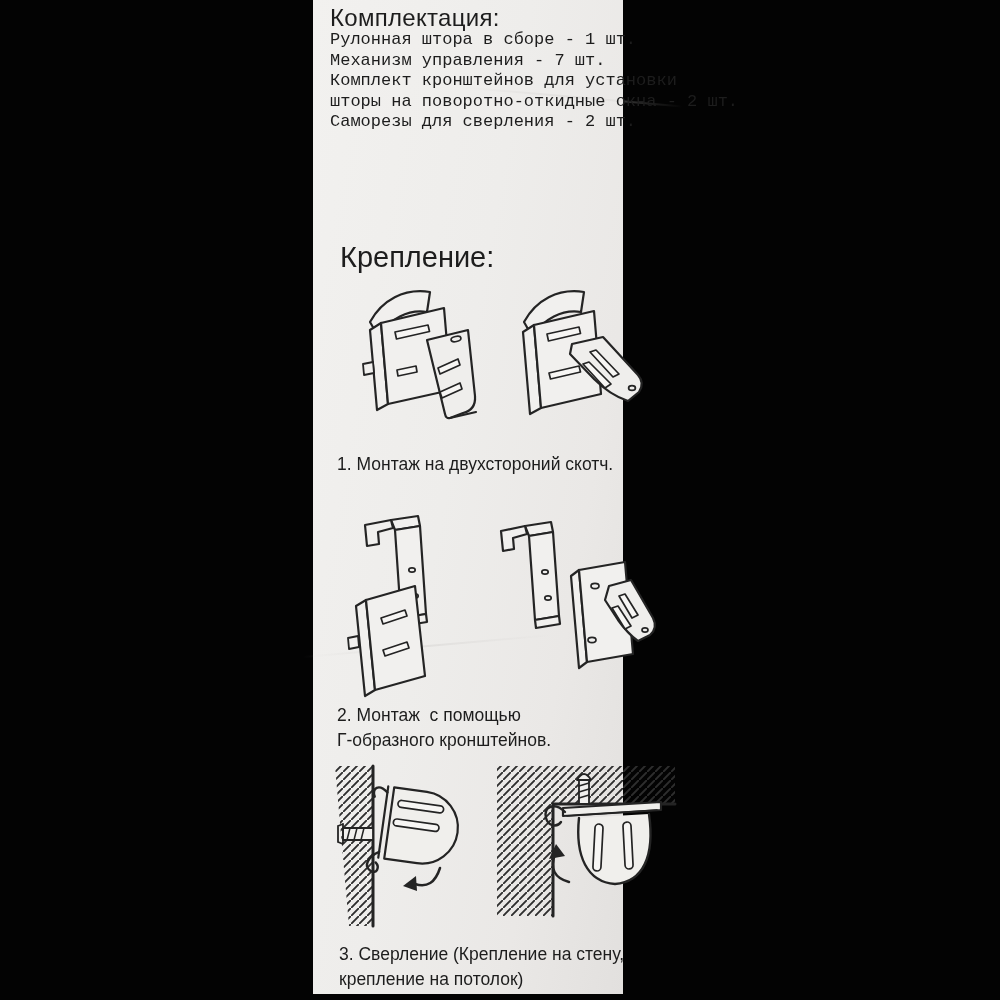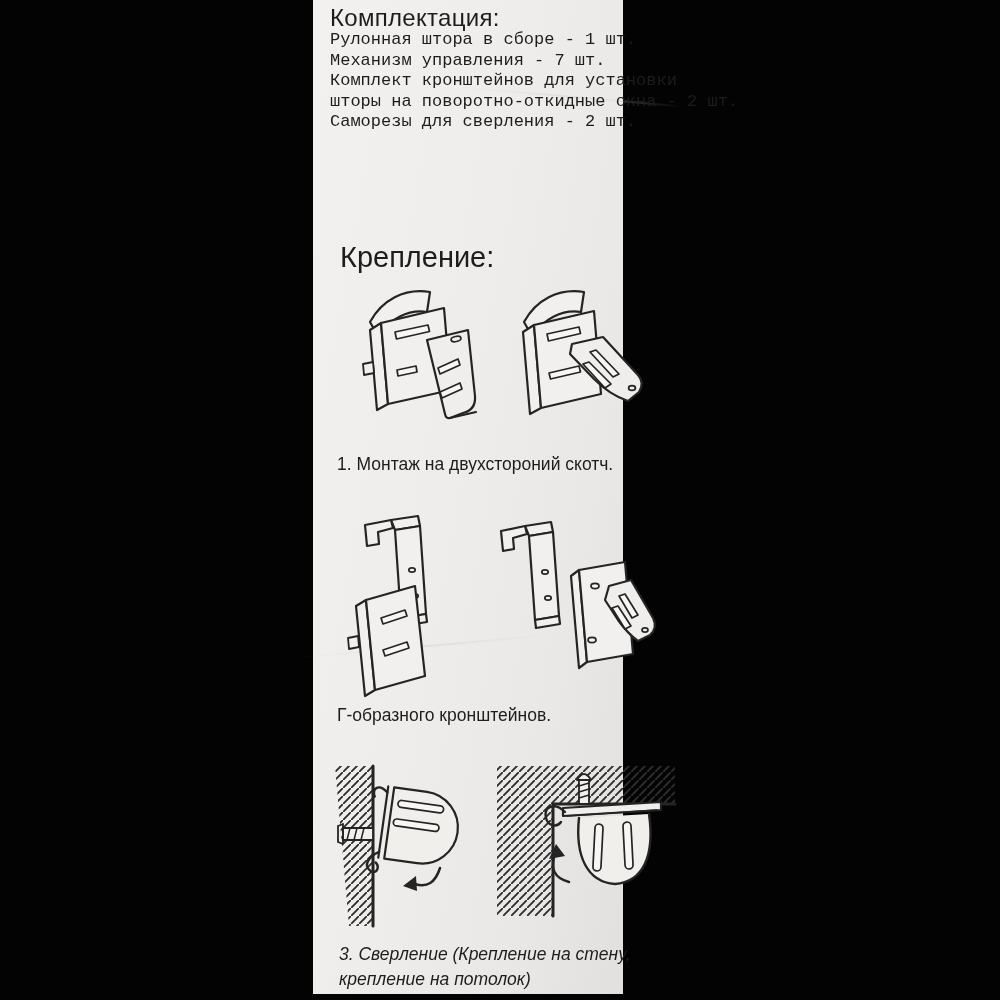--- a/index.html
+++ b/index.html
@@ -19,21 +19,21 @@
   #crease1{top:96px;left:150px;width:220px;transform:rotate(5deg);}
   #crease2{top:645px;left:-10px;width:250px;transform:rotate(-5deg);}
   .kit-title{position:absolute;left:17px;top:4px;font-size:24px;letter-spacing:.3px;white-space:pre;}
   .kit-list{position:absolute;left:17px;top:30px;font-size:17px;line-height:20.6px;font-family:Liberation Mono, monospace;}
   .kit-line{white-space:pre;}
   .mount-title{position:absolute;left:27px;top:241px;font-size:29px;white-space:pre;}
   .cap{position:absolute;font-size:17.5px;line-height:25px;}
   .cap-line{white-space:pre;}
   #cap1{left:24px;top:452px;}
   #cap2{left:24px;top:703px;}
-  #cap3{left:26px;top:942px;font-style:italic;}
+  #cap3{left:26px;top:942px;}
   svg.fig{position:absolute;}
   #fig1{left:35px;top:276px;}
   #fig2{left:18px;top:510px;}
   #fig3{left:14px;top:764px;}
 </style>
 </head>
 <body>
 
 <div class="paper">
 
@@ -109,20 +109,21 @@
       <ellipse cx="264" cy="76" rx="4" ry="2.6" stroke-width="1.7"></ellipse>
       <ellipse cx="261" cy="130" rx="4" ry="2.6" stroke-width="1.7"></ellipse>
       <path d="M278,76 L300,70 L322,108 Q327,118 319,125 L307,131 Q297,124 287,110 L274,90 Z" fill="#efeeec"></path>
       <polygon points="288,86 294,84 307,105 301,108" fill="#f7f6f4" stroke-width="1.7"></polygon>
       <polygon points="281,98 287,96 300,116 294,119" fill="#f7f6f4" stroke-width="1.7"></polygon>
       <ellipse cx="314" cy="120" rx="3" ry="2.2" stroke-width="1.7"></ellipse>
     </g>
   </svg>
 
   <div class="cap" id="cap2">
+    <div class="cap-line">2. Монтаж  с помощью</div>
     <div class="cap-line">Г-образного кронштейнов.</div>
   </div>
 
   <svg id="fig3" class="fig" width="350" height="168" viewBox="0 0 350 168" stroke="#242424" fill="none" stroke-width="2.2" stroke-linejoin="round" stroke-linecap="round">
     <defs>
       <pattern id="hatch" width="8" height="8" patternUnits="userSpaceOnUse">
         <line x1="0" y1="8" x2="8" y2="0" stroke="#2e2e2e" stroke-width="1.9"></line>
       </pattern>
     </defs>
     <g>

